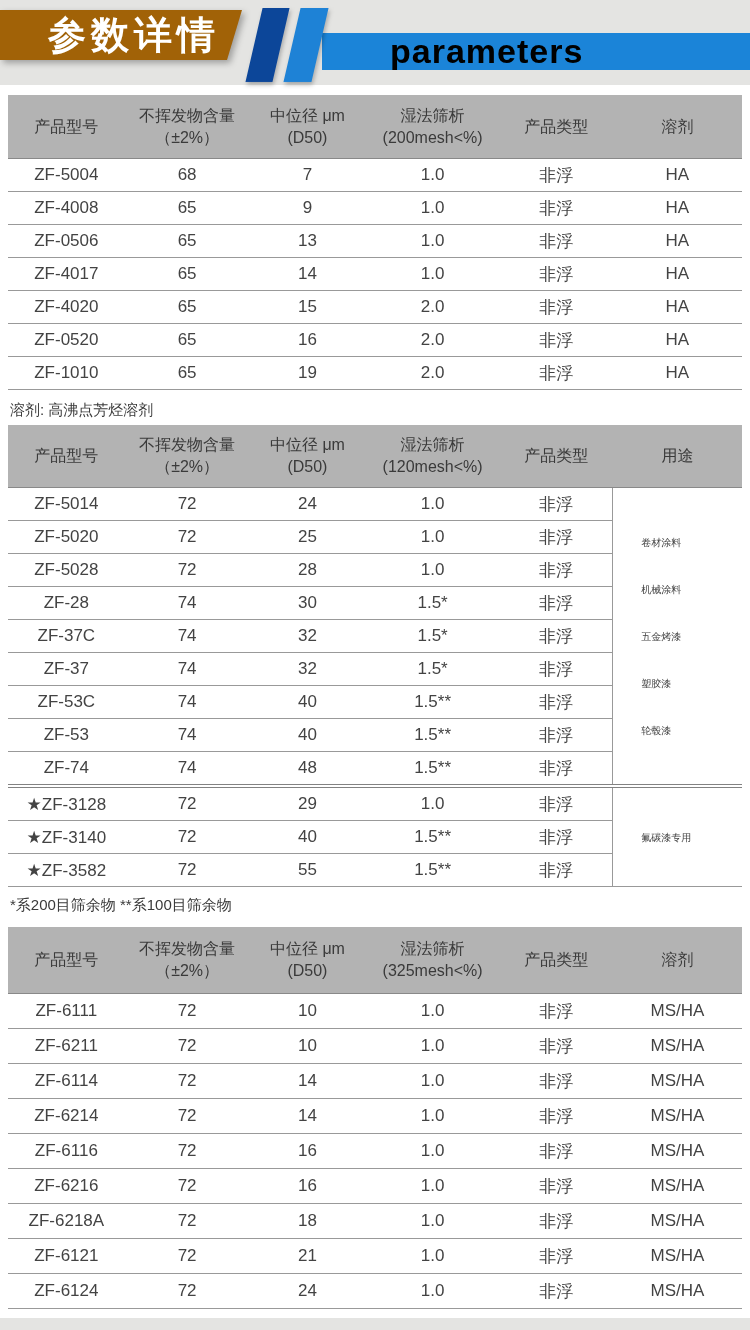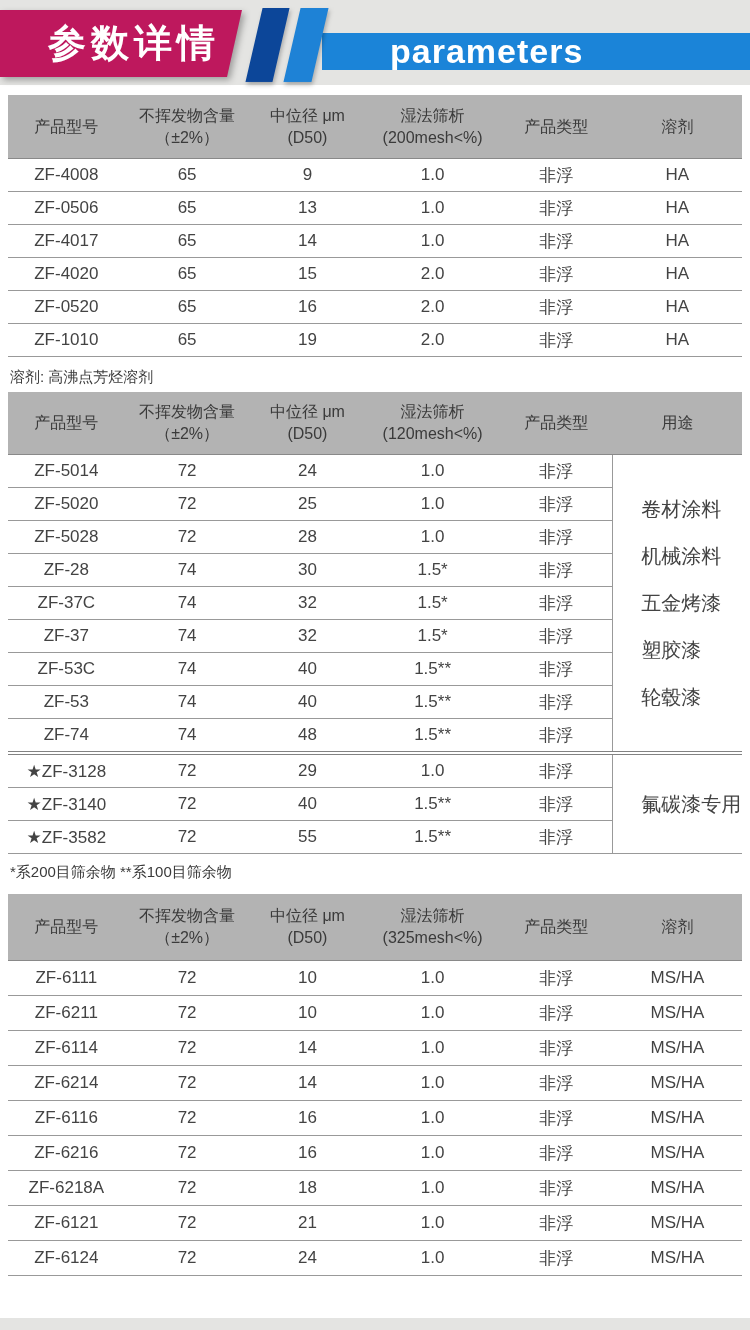--- a/index.html
+++ b/index.html
@@ -8,30 +8,30 @@
     background:#ffffff;
     font-family:"Liberation Sans","DejaVu Sans",sans-serif;
     position:relative;overflow:hidden;
   }
   
   .top-band{position:absolute;top:0;left:0;width:750px;height:85px;background:#e4e4e2;}
   .bottom-band{position:absolute;bottom:0;left:0;width:750px;height:12px;background:#e4e4e2;}
   .hdr{position:absolute;top:0;left:0;width:750px;height:85px;}
   .banner-right{
     position:absolute;left:322px;top:33px;right:0;height:37px;
-    background:#1b84d8;color:#ffffff;
+    background:#1b84d8;color:#000000;
     display:flex;align-items:center;
   }
   .banner-right span{
     font-size:34px;font-weight:bold;letter-spacing:1px;line-height:37px;
     padding-left:68px;display:block;
   }
   .banner-left-wrap{position:absolute;left:0;top:10px;filter:drop-shadow(3px 3px 3px rgba(0,0,0,0.30));}
   .banner-left{
-    width:242px;height:67px;background:#be185d;
+    width:242px;height:50px;background:#a16207;
     clip-path:polygon(0 0,100% 0,calc(100% - 15px) 100%,0 100%);
     display:flex;align-items:center;justify-content:center;
   }
   .banner-left span{color:#fff;font-size:38px;font-weight:bold;letter-spacing:5px;padding-left:26px;}
   .stripe{position:absolute;top:8px;height:74px;transform:skewX(-13deg);filter:drop-shadow(2px 3px 2px rgba(0,0,0,0.25));}
   .stripe.s1{left:254px;width:27px;background:#0c4699;}
   .stripe.s2{left:292px;width:28px;background:#1e82d6;}
   
   main{position:absolute;top:85px;left:0;width:750px;padding:0;}
   .tbl{width:734px;margin:8px 8px;border-collapse:collapse;table-layout:fixed;}
@@ -47,21 +47,21 @@
   }
   .t1 th{height:63px;} .t2 th{height:62px;} .t3 th{height:66px;}
   .tbl th .sub{display:block;font-size:16px;line-height:22px;}
   .tbl td{
     text-align:center;color:#434343;font-size:17px;padding:0;
     border-bottom:1px solid #999999;
   }
   .t1 td{height:32px;} .t2 td{height:32px;} .t3 td{height:34px;}
   .t2 td.usage{
     border-left:1px solid #999999;text-align:left;padding-left:28px;
-    font-size:20px;vertical-align:middle;
+    font-size:10px;vertical-align:middle;
   }
   .t2 td.usage div{line-height:47px;}
   .t2 tr.sec td{border-top:4px double #828282;}
   .note{
     margin:10px 0 0 10px;font-size:15px;color:#3a3a3a;line-height:20px;
   }
   .note.n2{margin-top:8px;}
 </style>
 </head>
 <body>
@@ -95,20 +95,28 @@
         <tr>
           <th>产品型号</th>
           <th>不挥发物含量<span class="sub">（±2%）</span></th>
           <th>中位径 μm<span class="sub">(D50)</span></th>
           <th>湿法筛析<span class="sub">(200mesh&lt;%)</span></th>
           <th>产品类型</th>
           <th>溶剂</th>
         </tr>
       </thead>
       <tbody>
+        <tr>
+          <td>ZF-5004</td>
+          <td>68</td>
+          <td>7</td>
+          <td>1.0</td>
+          <td>非浮</td>
+          <td>HA</td>
+        </tr>
         <tr>
           <td>ZF-4008</td>
           <td>65</td>
           <td>9</td>
           <td>1.0</td>
           <td>非浮</td>
           <td>HA</td>
         </tr>
         <tr>
           <td>ZF-0506</td>

